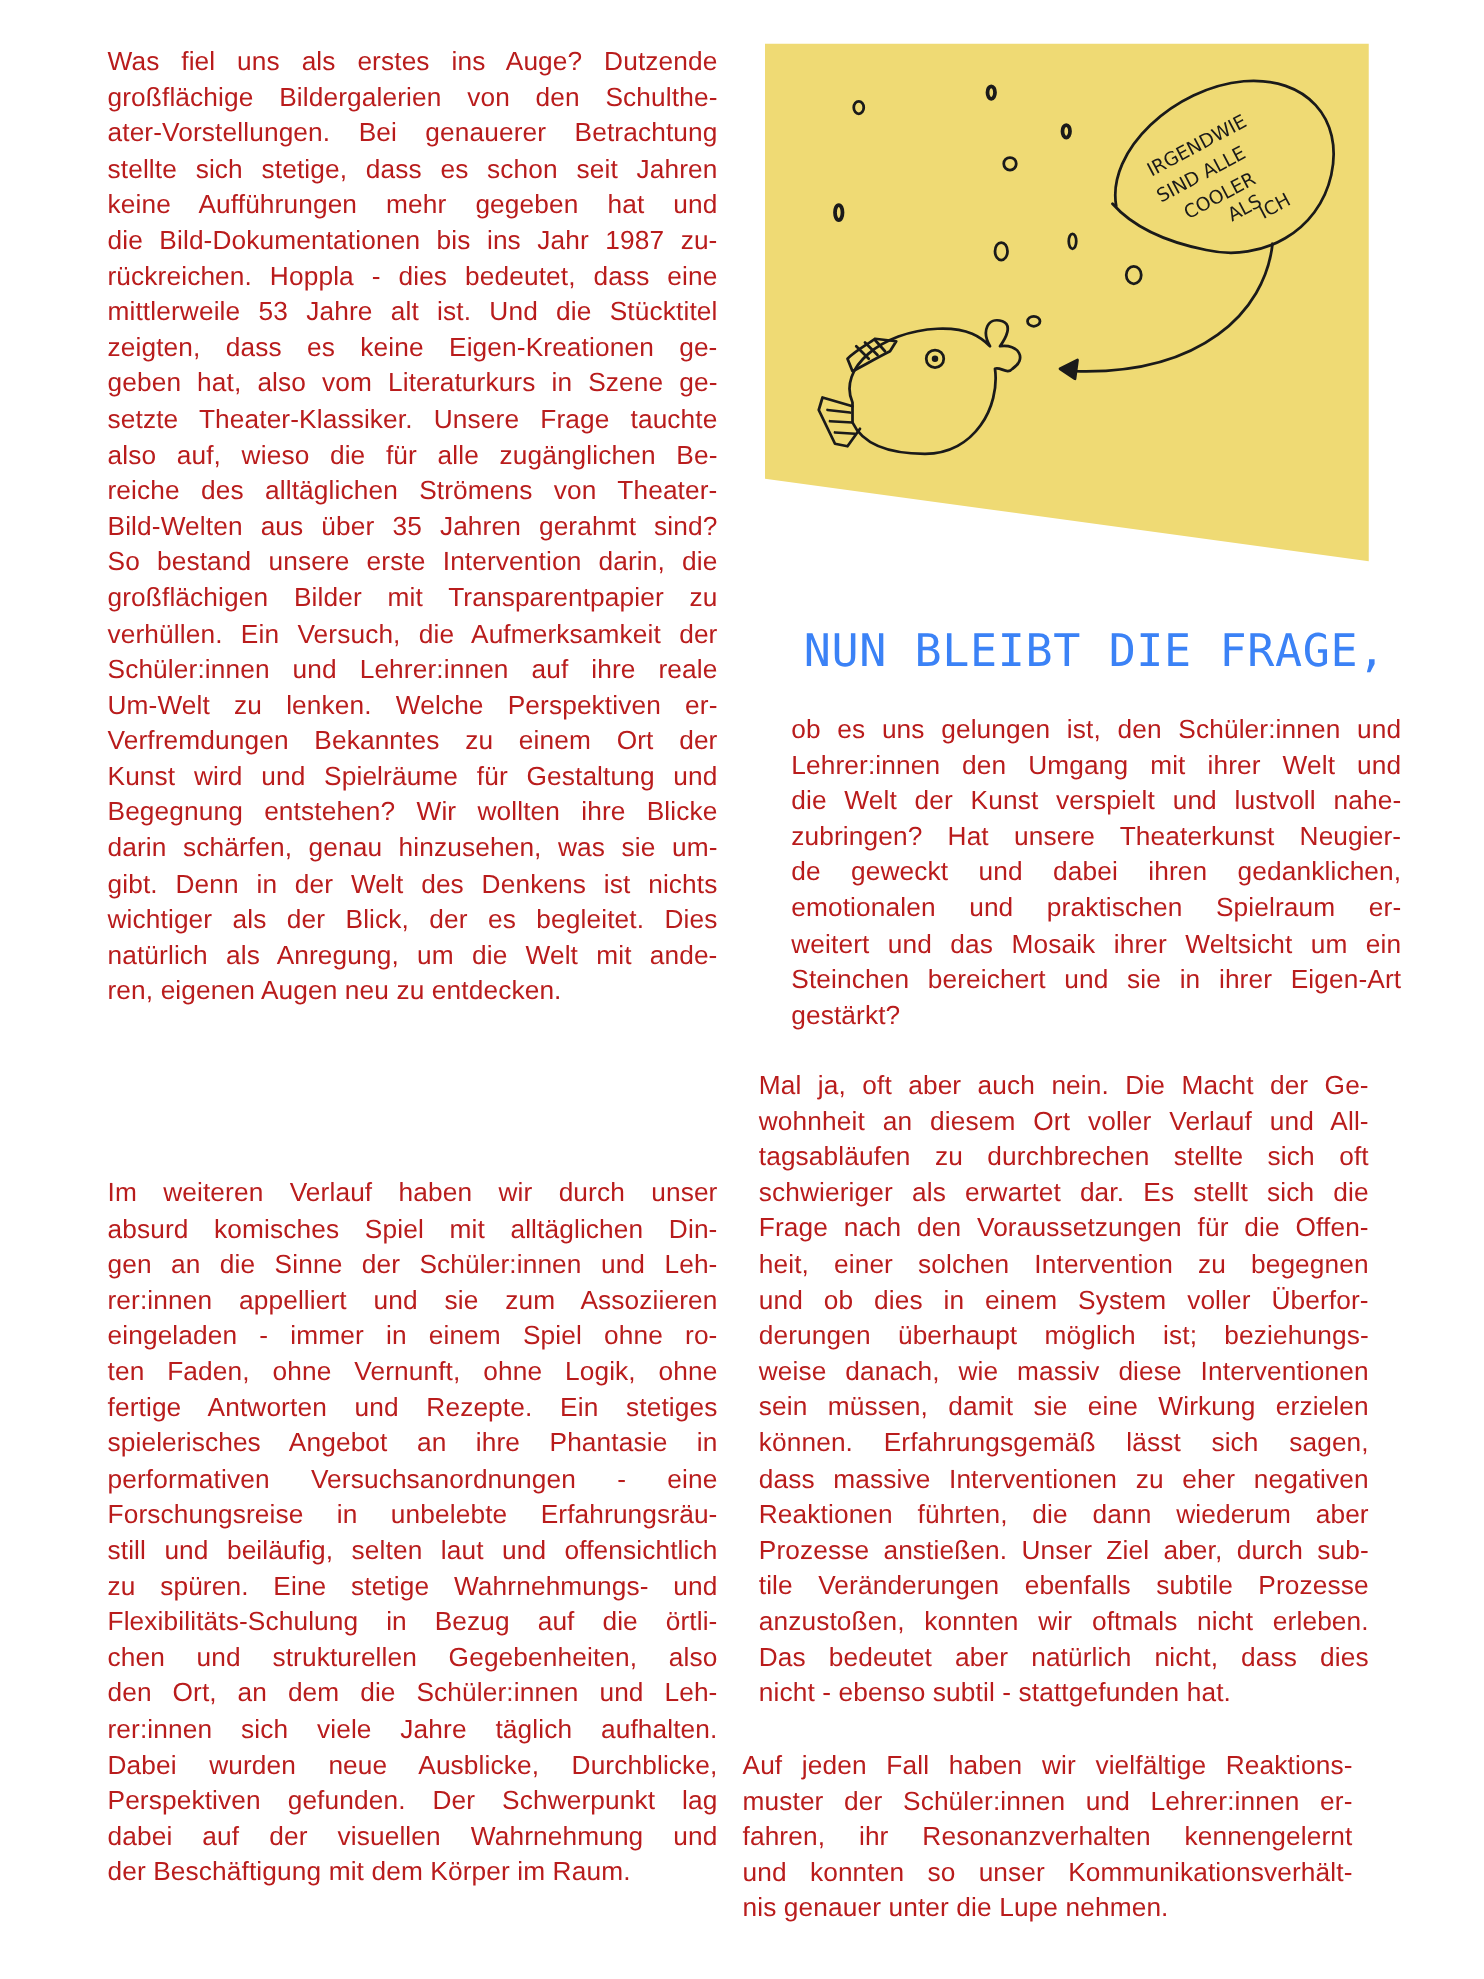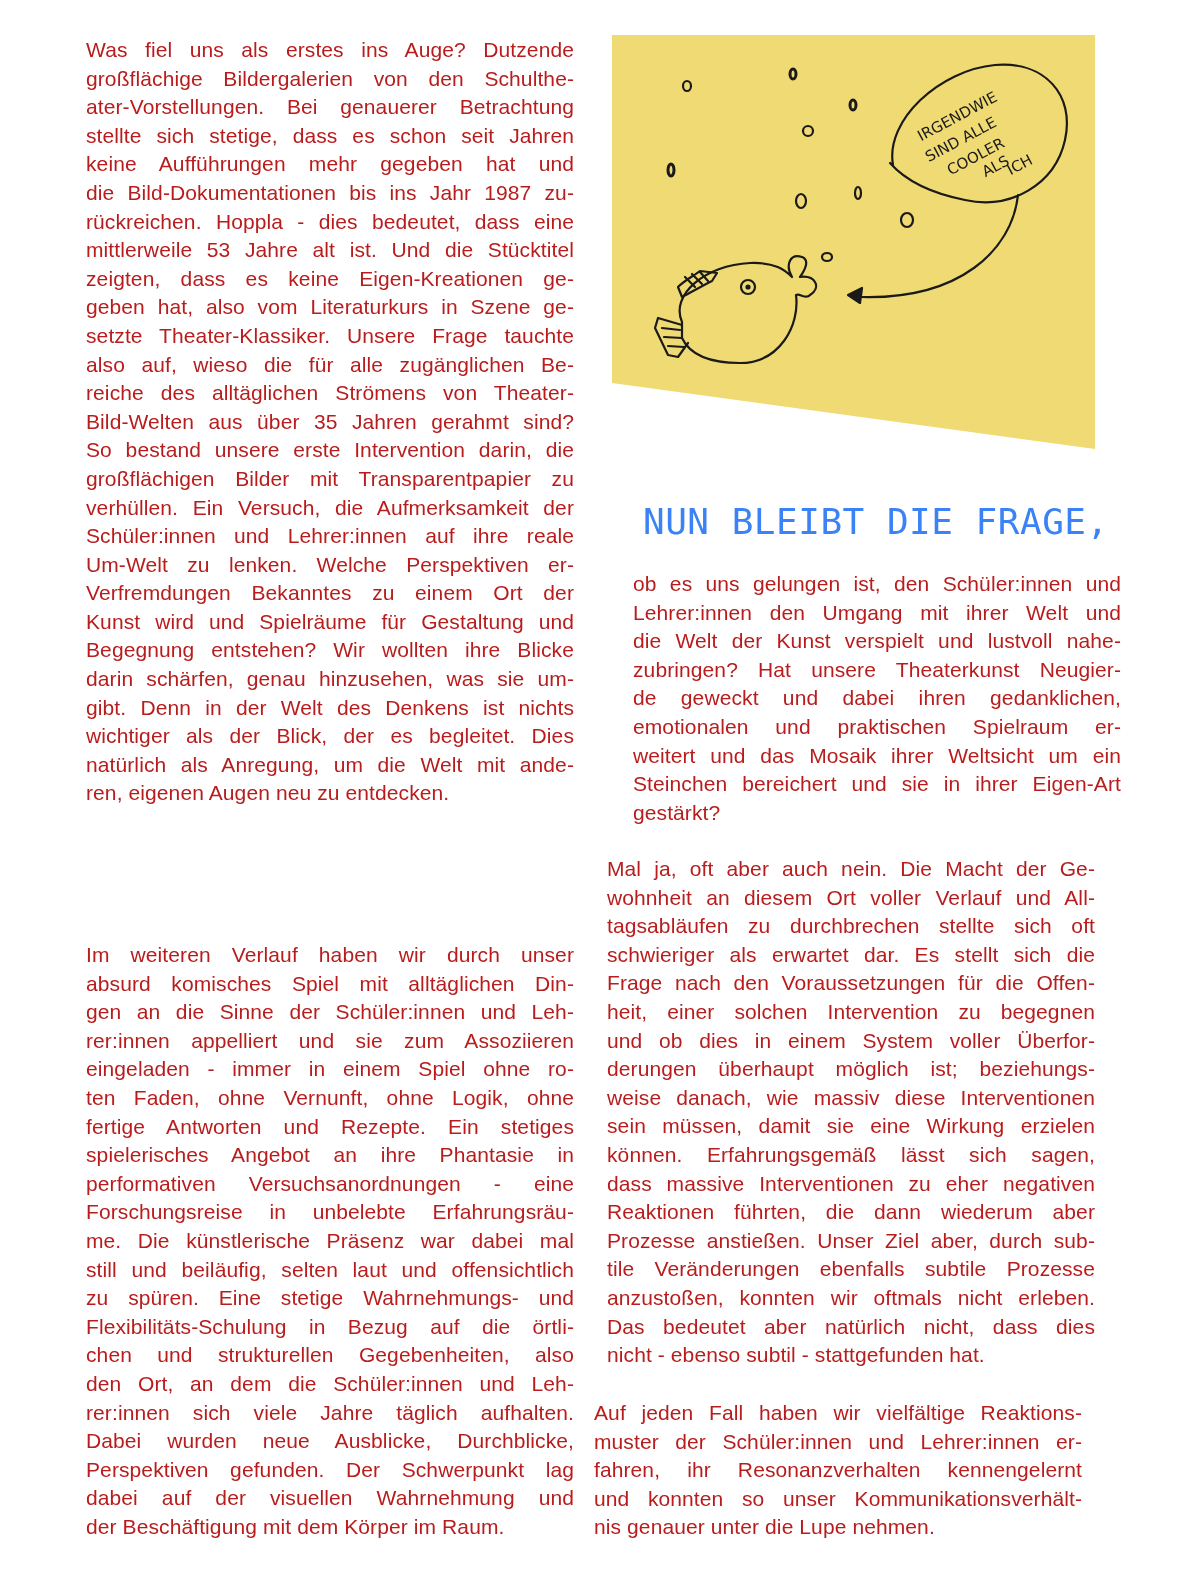--- a/index.html
+++ b/index.html
@@ -69,21 +69,20 @@
       <span class="line">Im weiteren Verlauf haben wir durch unser</span>
       <span class="line">absurd komisches Spiel mit alltäglichen Din-</span>
       <span class="line">gen an die Sinne der Schüler:innen und Leh-</span>
       <span class="line">rer:innen appelliert und sie zum Assoziieren</span>
       <span class="line">eingeladen - immer in einem Spiel ohne ro-</span>
       <span class="line">ten Faden, ohne Vernunft, ohne Logik, ohne</span>
       <span class="line">fertige Antworten und Rezepte. Ein stetiges</span>
       <span class="line">spielerisches Angebot an ihre Phantasie in</span>
       <span class="line">performativen Versuchsanordnungen - eine</span>
       <span class="line">Forschungsreise in unbelebte Erfahrungsräu-</span>
-      <span class="line">me. Die künstlerische Präsenz war dabei mal</span>
       <span class="line">still und beiläufig, selten laut und offensichtlich</span>
       <span class="line">zu spüren. Eine stetige Wahrnehmungs- und</span>
       <span class="line">Flexibilitäts-Schulung in Bezug auf die örtli-</span>
       <span class="line">chen und strukturellen Gegebenheiten, also</span>
       <span class="line">den Ort, an dem die Schüler:innen und Leh-</span>
       <span class="line">rer:innen sich viele Jahre täglich aufhalten.</span>
       <span class="line">Dabei wurden neue Ausblicke, Durchblicke,</span>
       <span class="line">Perspektiven gefunden. Der Schwerpunkt lag</span>
       <span class="line">dabei auf der visuellen Wahrnehmung und</span>
       <span class="line last">der Beschäftigung mit dem Körper im Raum.</span>

